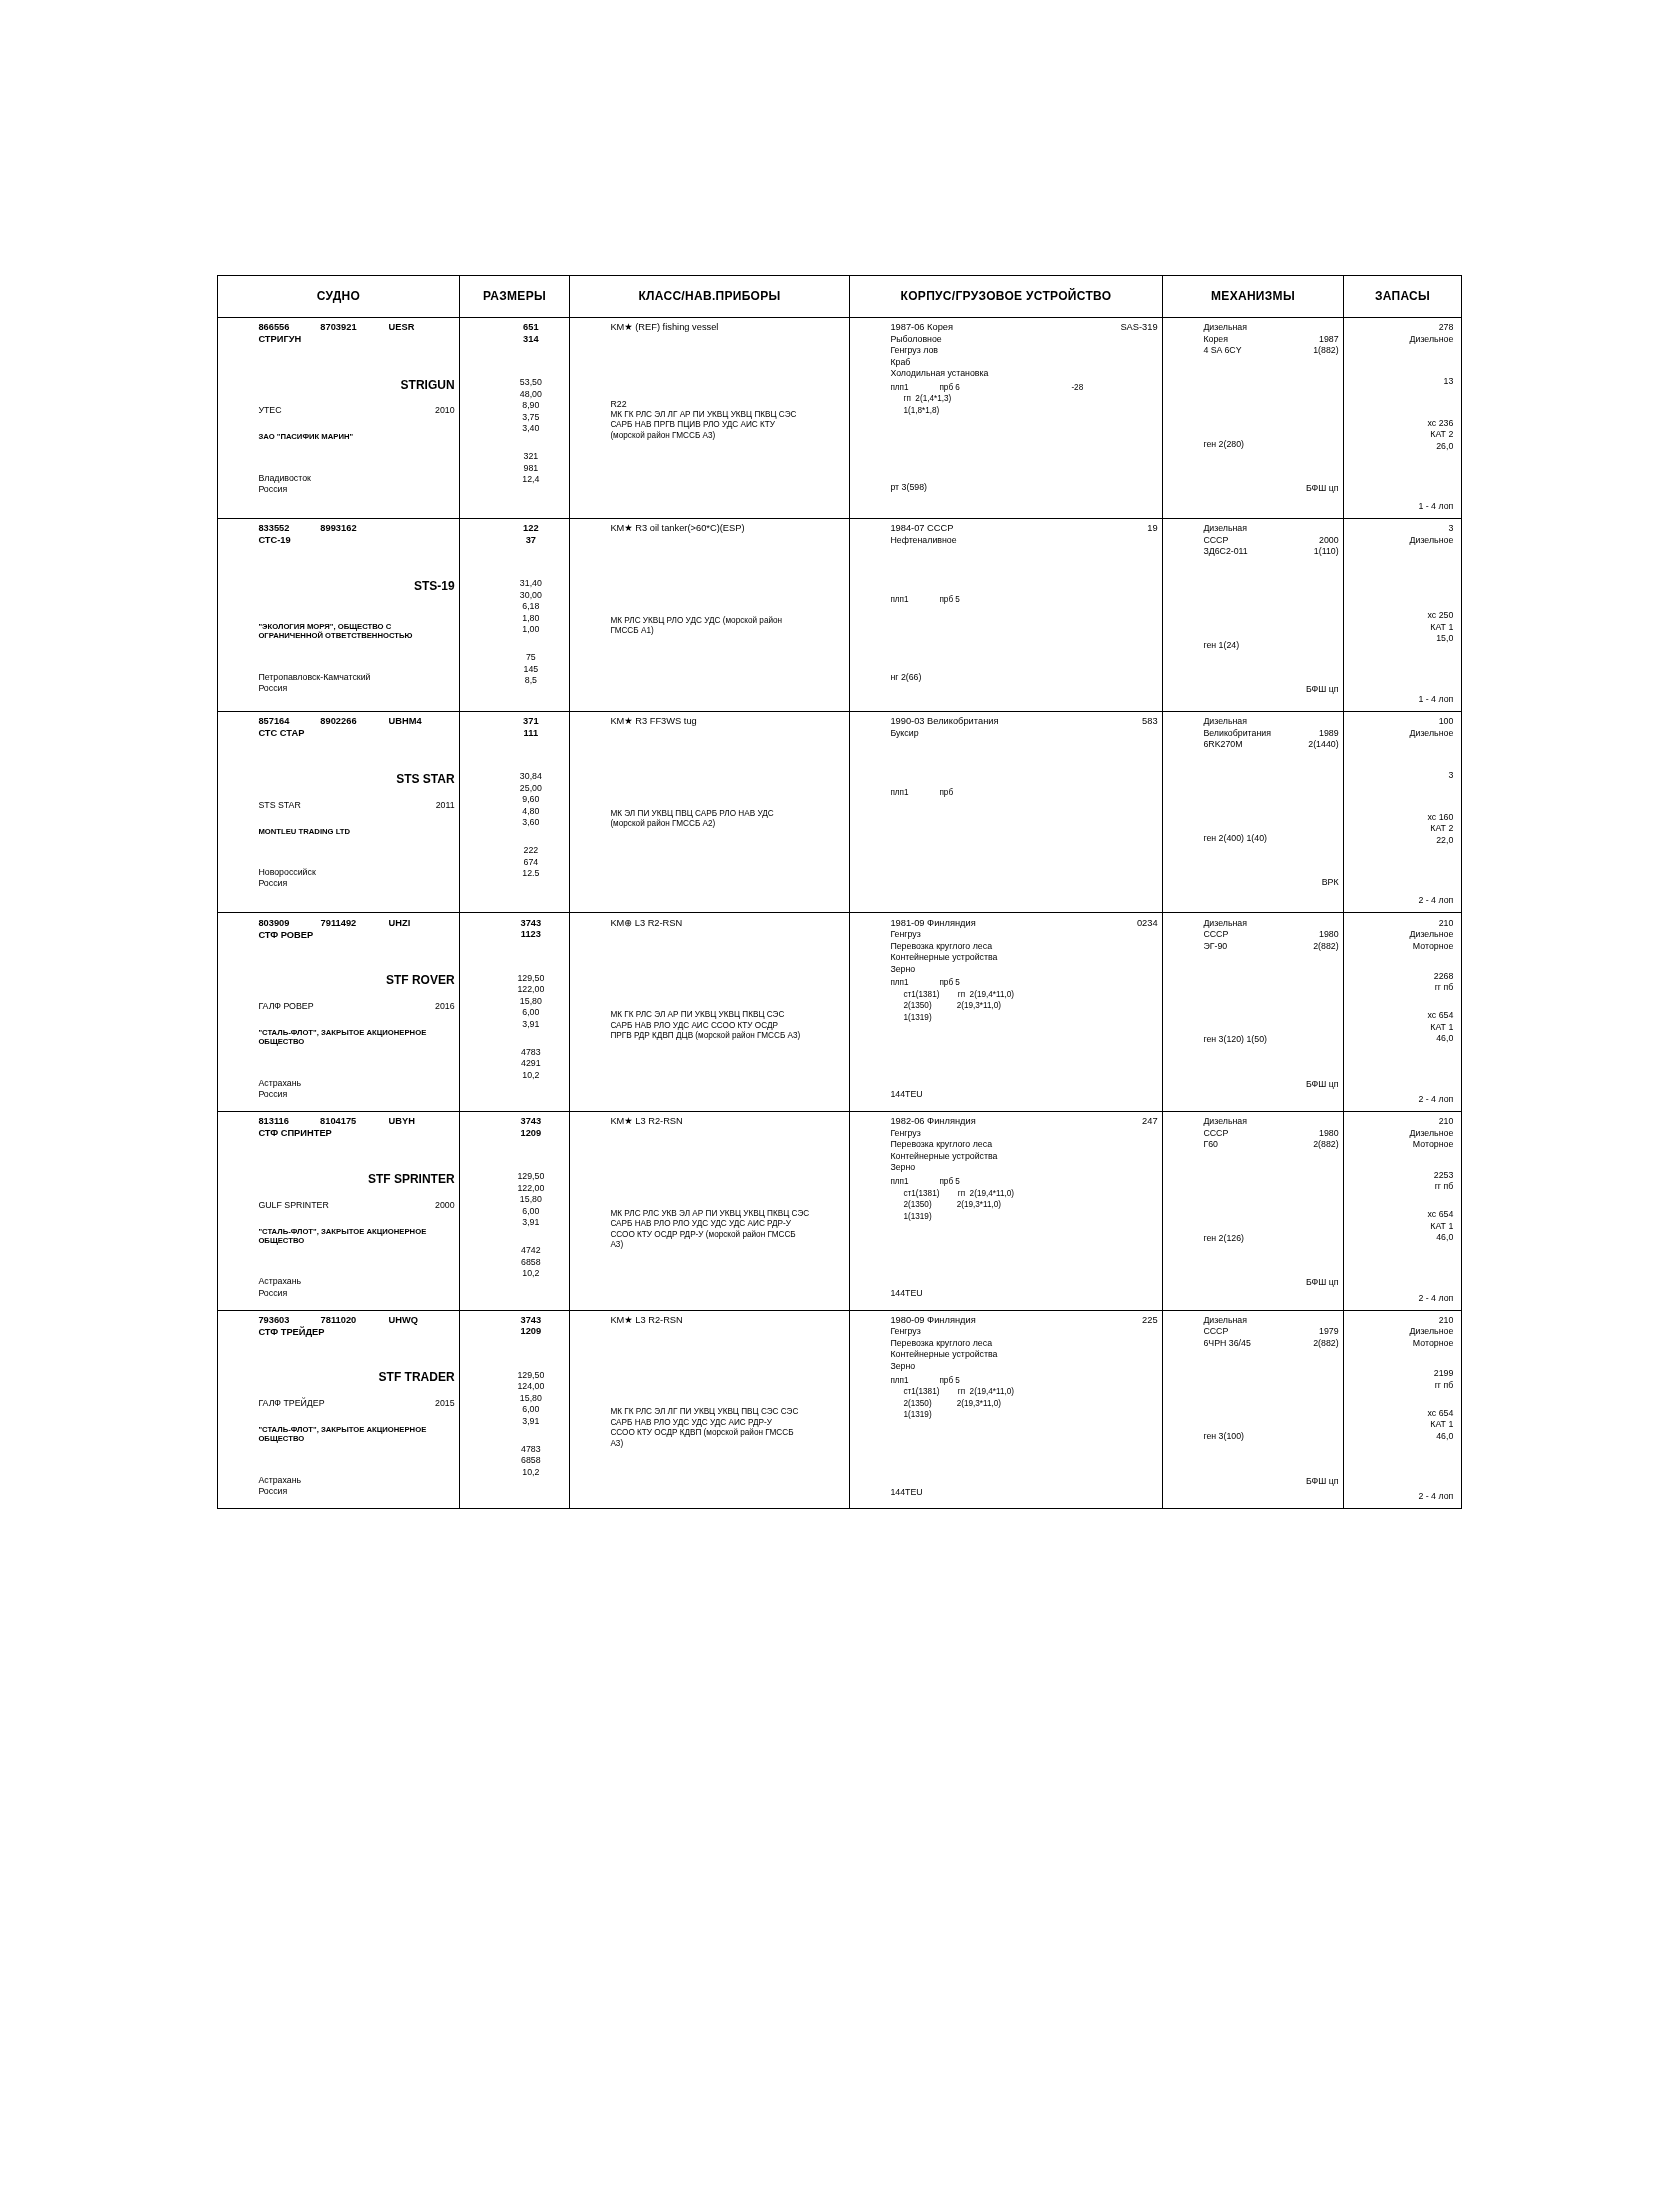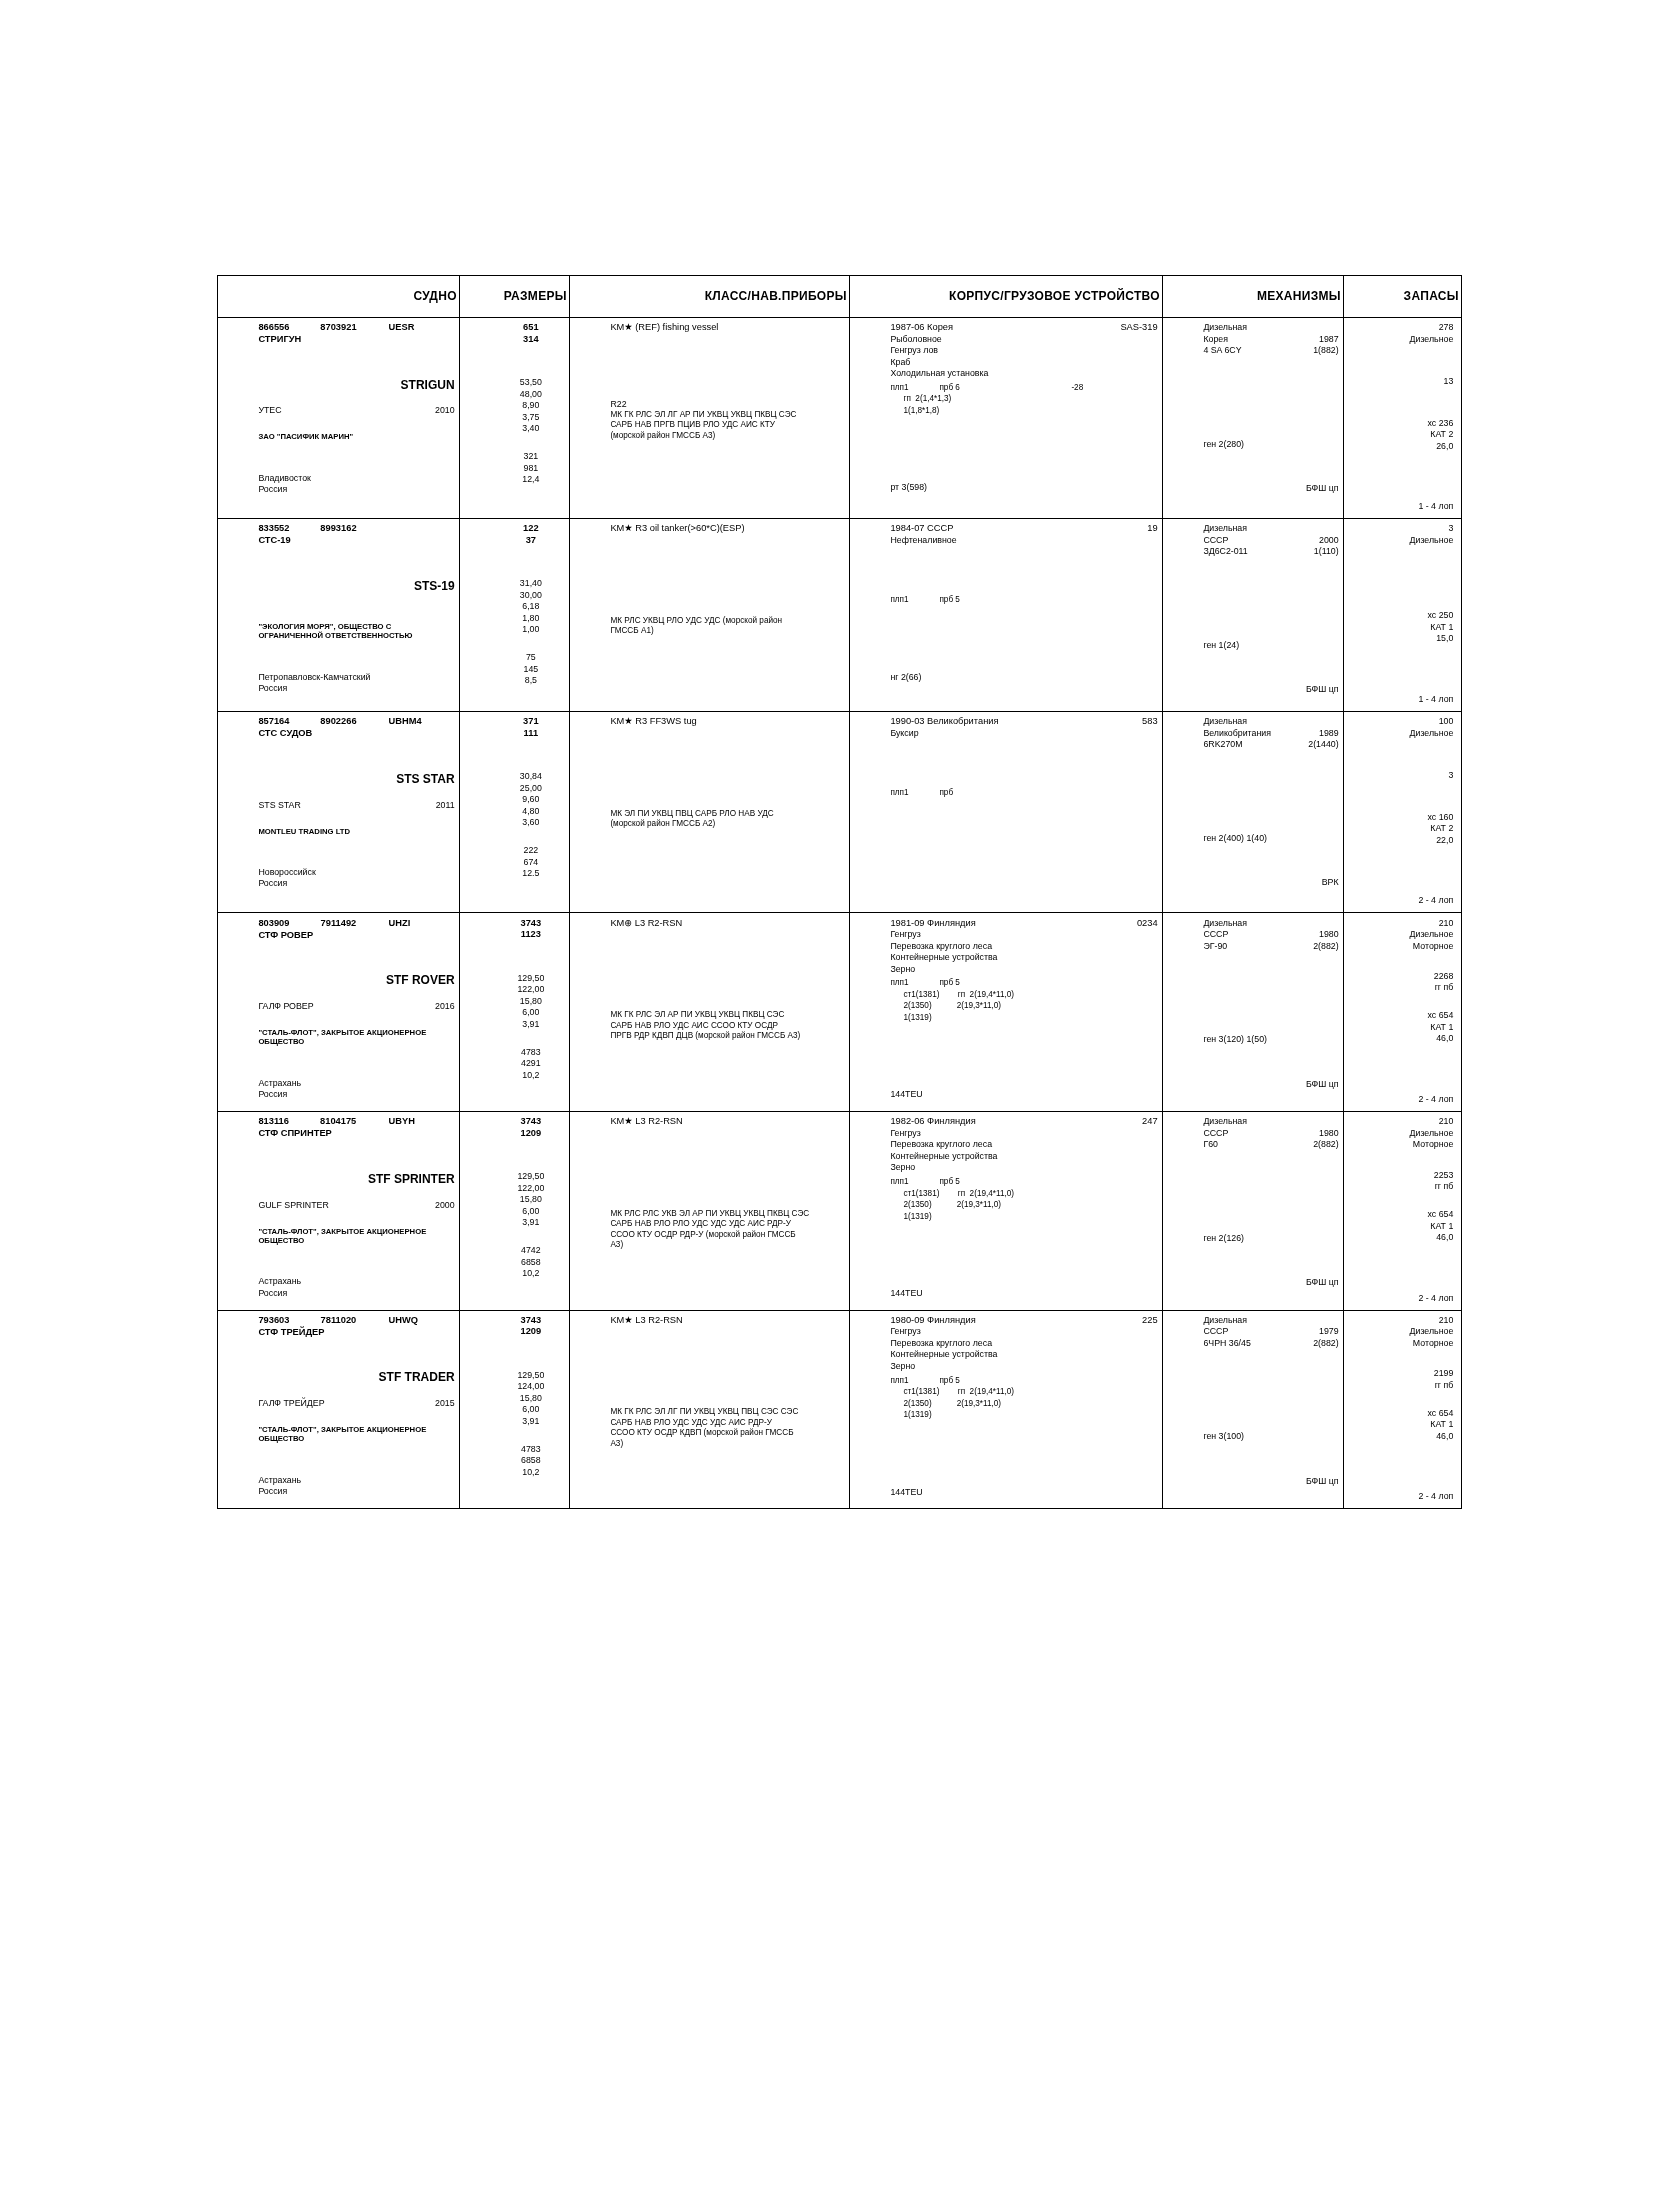--- a/index.html
+++ b/index.html
@@ -50,21 +50,21 @@
   table.ships col.c4 { width: 313px; }
   table.ships col.c5 { width: 181px; }
   table.ships col.c6 { width: 118px; }
 
   thead th {
     border: 1.6px solid #000;
     font-size: 12px;
     font-weight: bold;
     letter-spacing: 0.3px;
     padding: 5.5px 2.2px 6.6px 2.2px;
-    text-align: right;
+    text-align: center;
     vertical-align: middle;
     height: 28.6px;
   }
   tbody td {
     border-left: 1.6px solid #000;
     border-right: 1.6px solid #000;
     border-top: 1.6px solid #000;
     border-bottom: none;
     vertical-align: top;
     padding: 0;
@@ -365,21 +365,21 @@
             </td>
           </tr>
           <tr class="record">
             <td>
               <div class="cell c1">
                 <div class="row1">
                   <span class="no">857164</span>
                   <span class="imo">8902266</span>
                   <span class="call">UBHM4</span>
                 </div>
-                <div class="name-ru">СТС СУДОВ</div>
+                <div class="name-ru">СТС СТАР</div>
                 <div class="gap-a"></div>
                 <div class="name-lat">STS STAR</div>
                 <div class="gap-b"></div>
                 <div class="exname-row">
                   <span>STS STAR</span>
                   <span>2011</span>
                 </div>
                 <div class="gap-c"></div>
                 <div class="owner">MONTLEU TRADING LTD</div>
                 <div class="gap-d"></div>

